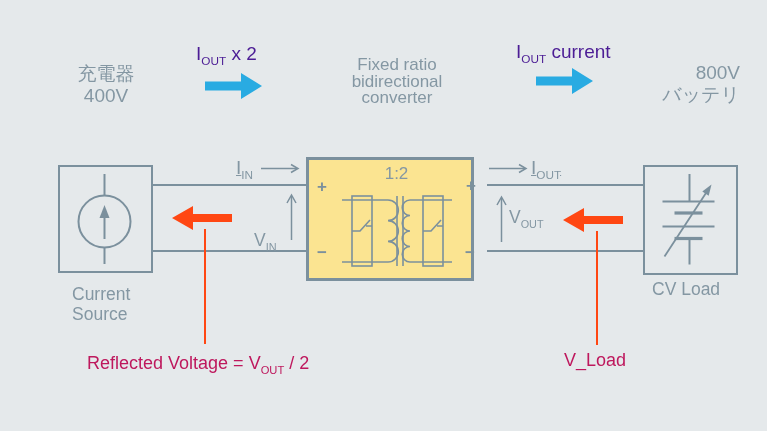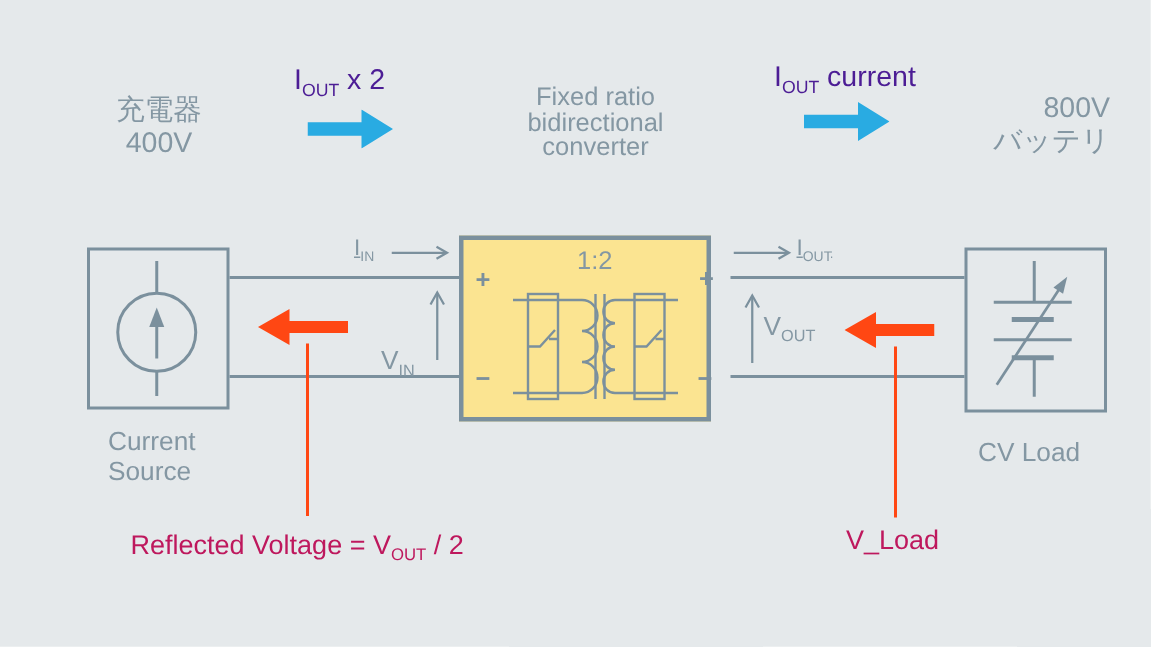--- a/index.html
+++ b/index.html
@@ -27,21 +27,21 @@
   }
   .xfmr-box{
     position:absolute;
     left:306px;top:157px;width:168px;height:124px;
     background:#FBE491;
     border:3px solid #7B909D;
     box-sizing:border-box;
   }
   .wire{position:absolute;height:2.5px;background:#7B909D;}
   .red-stem{position:absolute;width:2px;background:#FF4713;}
-  .siglabel{font-size:15px;white-space:nowrap;text-decoration:underline;}
+  .siglabel{font-size:19px;white-space:nowrap;text-decoration:underline;}
   .vlabel{font-size:17.5px;white-space:nowrap;}
   .nodelabel{font-size:17.5px;line-height:19.5px;}
   .annot{font-size:18px;white-space:nowrap;}
   .pm{position:absolute;font-size:17px;color:#7B909D;font-weight:bold;}
   svg{display:block;}
 </style>
 </head>
 <body>
 
 <div class="canvas">
@@ -123,21 +123,21 @@
         <line x1="17.5" y1="34.5" x2="69.5" y2="34.5" stroke-width="2"></line>
         <line x1="29.5" y1="46" x2="57.5" y2="46" stroke-width="3.2"></line>
         <line x1="17.5" y1="59.5" x2="69.5" y2="59.5" stroke-width="2"></line>
         <line x1="29.5" y1="71.5" x2="57.5" y2="71.5" stroke-width="3.2"></line>
         <line x1="44.5" y1="71.5" x2="44.5" y2="97.5" stroke-width="2"></line>
         <line x1="19.5" y1="89.5" x2="61" y2="26" stroke-width="1.8"></line>
       </g>
       <polygon points="66.5,17.5 63.7,28.8 57.3,24.6" fill="#7B909D"></polygon>
     </svg>
   </div>
-  <div class="abs gray-text nodelabel" style="left:652px;top:292px;">CV Load</div>
+  <div class="abs gray-text nodelabel" style="left:652px;top:280px;">CV Load</div>
 
   <div class="abs gray-text siglabel" style="left:236px;top:157px;"><span>I</span><sub class="sb">IN</sub></div>
   <svg class="abs" style="left:261px;top:163px;" width="39" height="11" viewBox="0 0 39 11">
     <g stroke="#7B909D" stroke-width="1.5" fill="none">
         <line x1="0" y1="5.5" x2="36" y2="5.5"></line>
         <polyline points="30,1.5 37,5.5 30,9.5"></polyline>
       </g>
   </svg>
 
   <svg class="abs" style="left:489px;top:163px;" width="39" height="11" viewBox="0 0 39 11">

